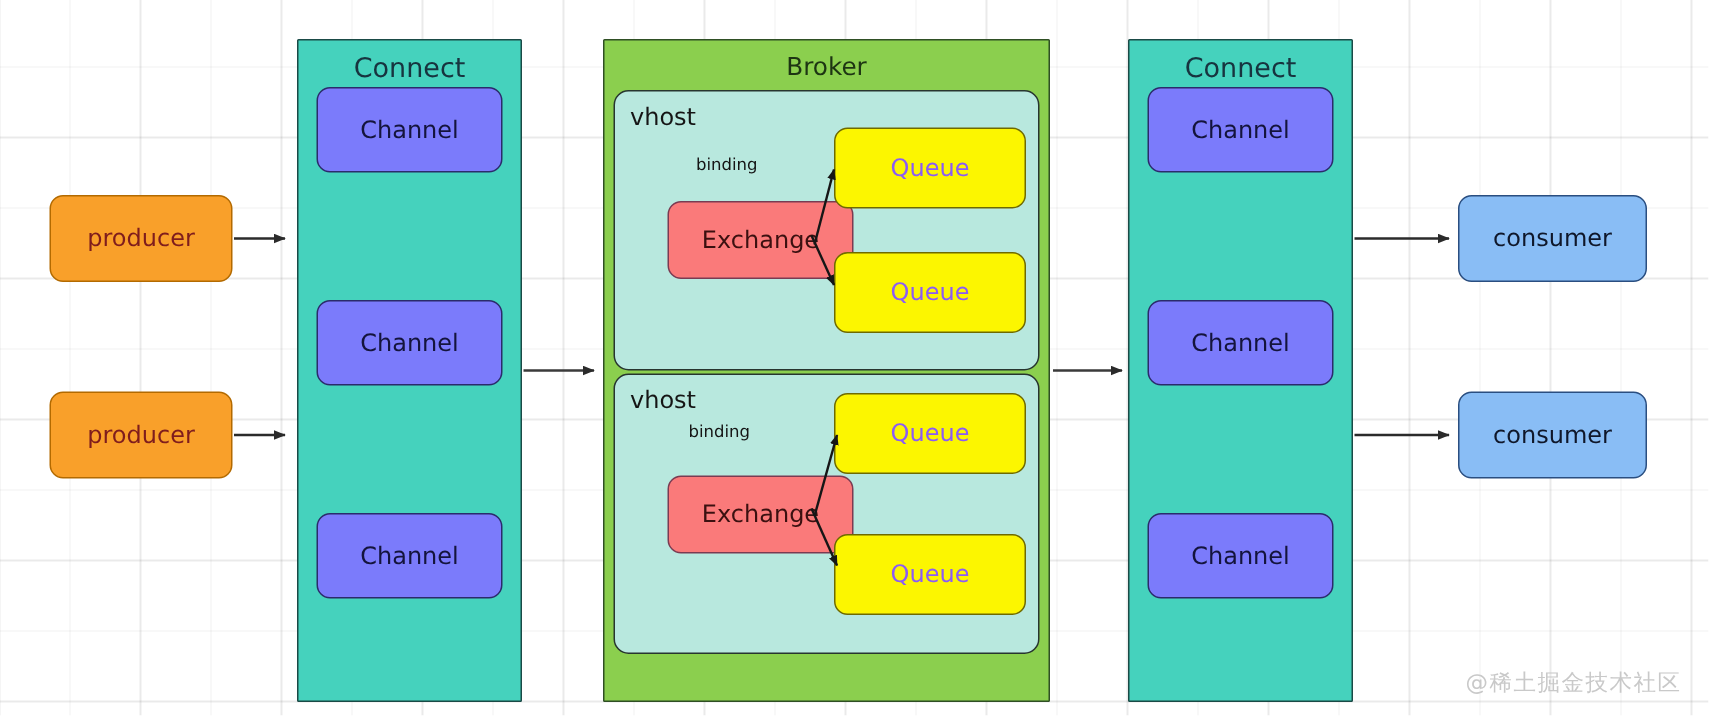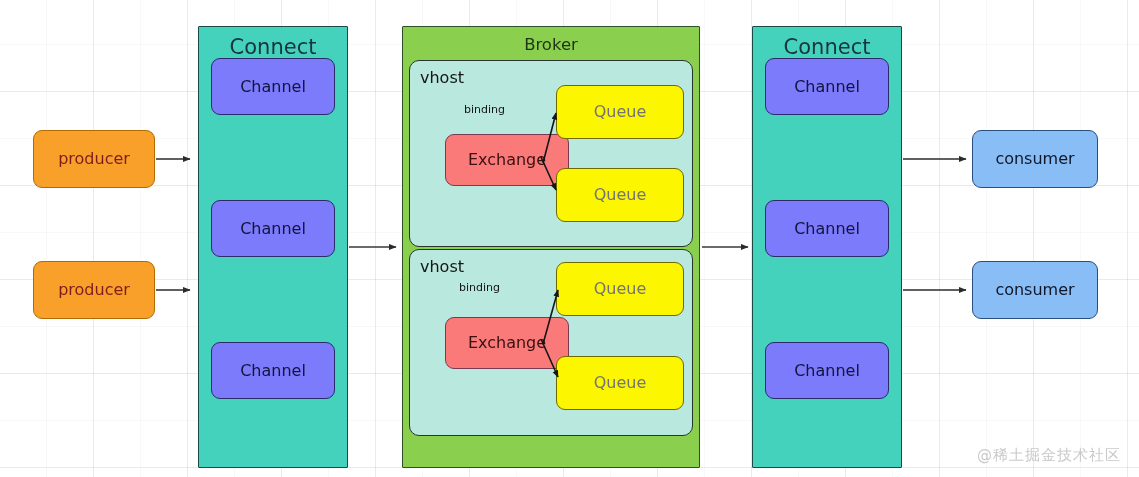--- a/index.html
+++ b/index.html
@@ -40,21 +40,21 @@
     background: #45d2bd;
     border: 1.6px solid #1a4a46;
     border-radius: 1px;
   }
   .panel-connect .panel-title {
     position: absolute;
     top: 9px;
     left: 0;
     width: 100%;
     text-align: center;
-    font-size: 21px;
+    font-size: 18px;
     color: #17343f;
   }
 
   .panel-broker {
     background: #8bcf4e;
     border: 1.6px solid #2f4f24;
     border-radius: 1px;
   }
   .panel-broker .panel-title {
     position: absolute;
@@ -103,21 +103,21 @@
   }
   .box-exchange {
     background: #fa7a7a;
     border: 1.5px solid #7a3b52;
     color: #3b1010;
     margin-left: 28px;
   }
   .box-queue {
     background: #fcf600;
     border: 1.5px solid #6f6a00;
-    color: #737373;
+    color: #8b5cf6;
   }
 
   .free-label {
     position: absolute;
     font-size: 11px;
     color: #151515;
     white-space: nowrap;
   }
 
   svg.edges {

